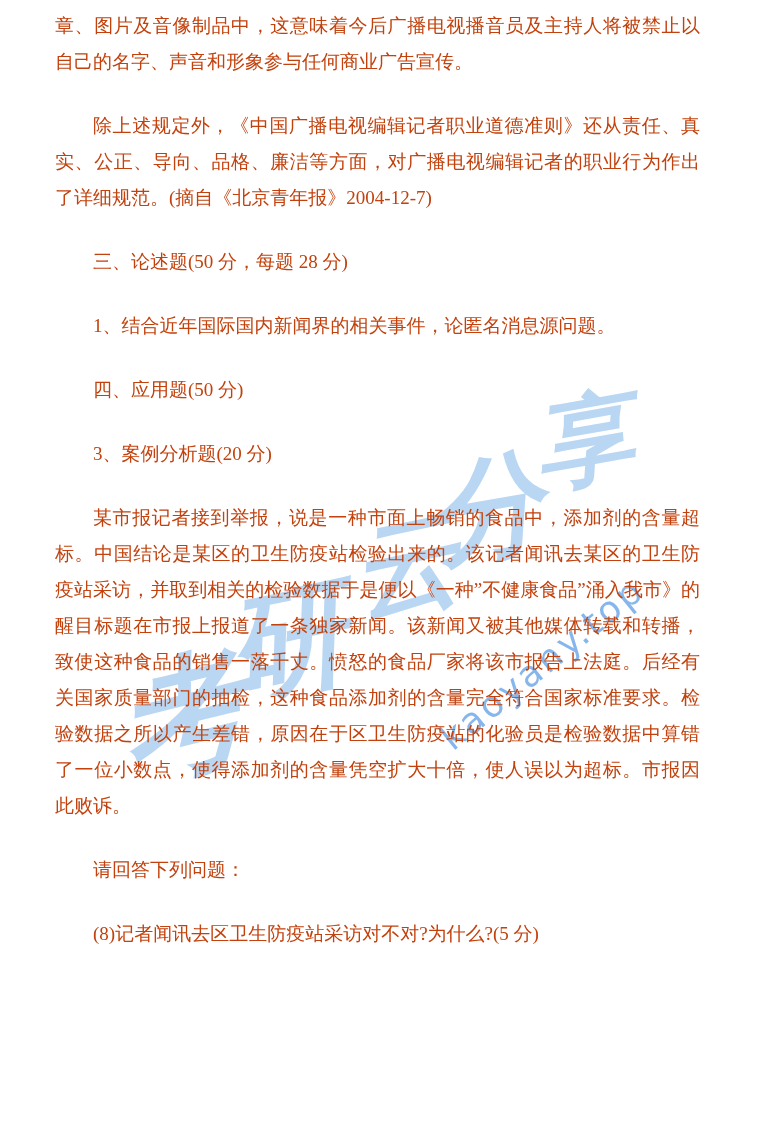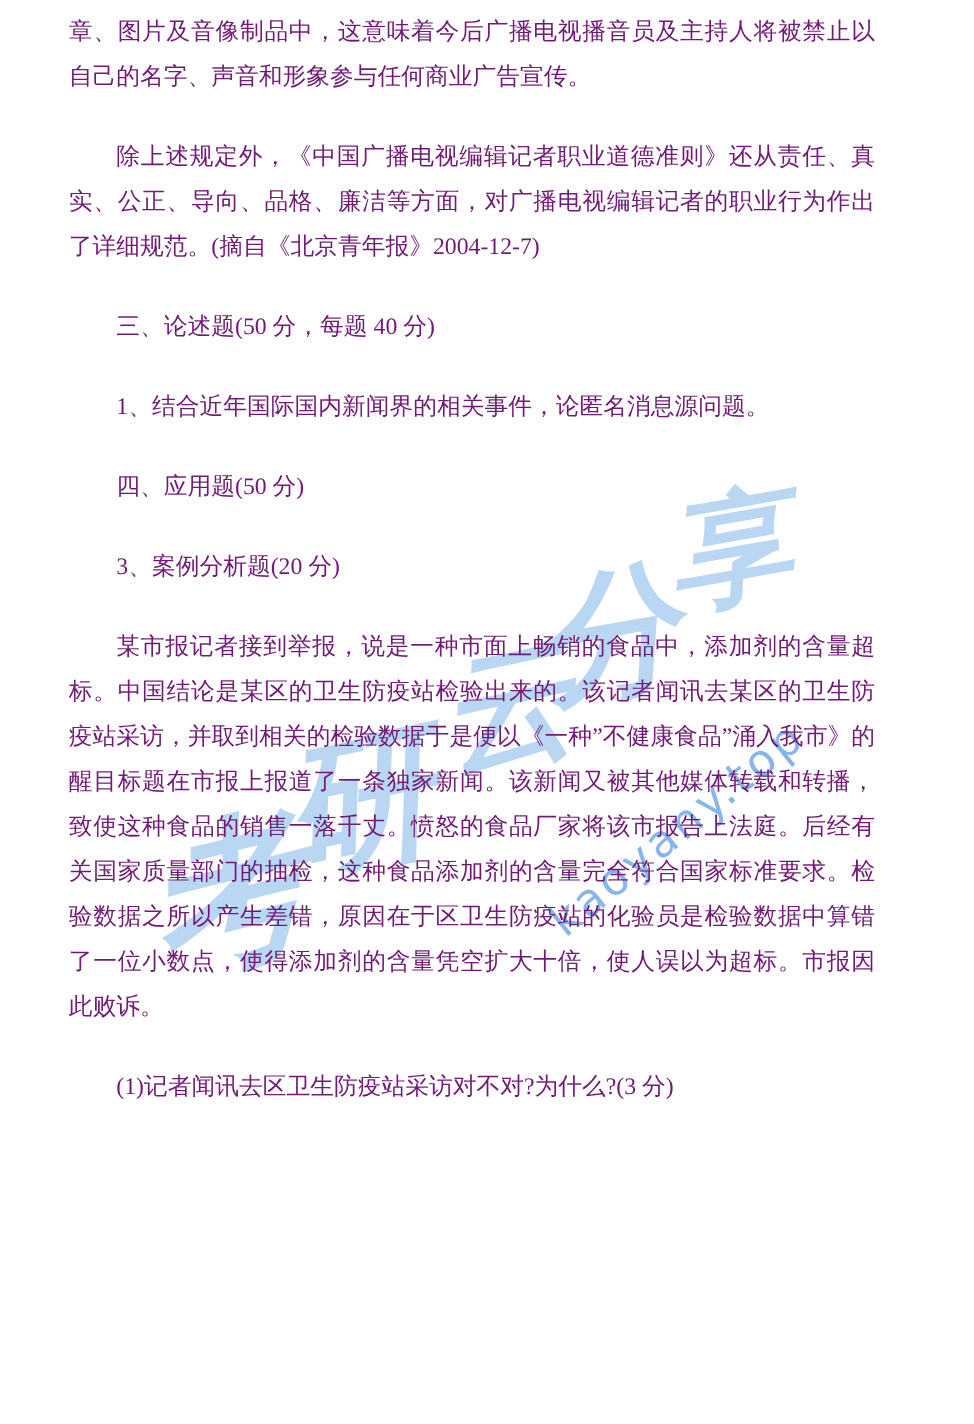--- a/index.html
+++ b/index.html
@@ -43,21 +43,21 @@
     transform: rotate(-39deg);
     transform-origin: left top;
     white-space: nowrap;
     user-select: none;
   }
   
   #doc {
     position: relative;
     z-index: 1;
     padding: 8px 79px 0 55px;
-    color: #701a75;
+    color: #c2410c;
     font-size: 19px;
     line-height: 36px;
   }
   #doc p {
     margin: 0 0 18px 0;
     text-align: justify;
     word-break: break-all;
   }
   #doc p.indent { text-indent: 2em; margin-top: 28px; }
   #doc p:last-child { margin-bottom: 0; }
@@ -72,21 +72,22 @@
     <span class="wm-char c1">研</span>
     <span class="wm-char c2">云</span>
     <span class="wm-char c3">分</span>
     <span class="wm-char c4">享</span>
     <span id="wm-site">kaoyany.top</span>
   </div>
 
   <div id="doc">
     <p class="continuation">章、图片及音像制品中，这意味着今后广播电视播音员及主持人将被禁止以自己的名字、声音和形象参与任何商业广告宣传。</p>
     <p class="indent">除上述规定外，《中国广播电视编辑记者职业道德准则》还从责任、真实、公正、导向、品格、廉洁等方面，对广播电视编辑记者的职业行为作出了详细规范。(摘自《北京青年报》2004-12-7)</p>
-    <p class="indent">三、论述题(50 分，每题 40 分)</p>
+    <p class="indent">三、论述题(50 分，每题 28 分)</p>
     <p class="indent">1、结合近年国际国内新闻界的相关事件，论匿名消息源问题。</p>
     <p class="indent">四、应用题(50 分)</p>
     <p class="indent">3、案例分析题(20 分)</p>
     <p class="indent">某市报记者接到举报，说是一种市面上畅销的食品中，添加剂的含量超标。中国结论是某区的卫生防疫站检验出来的。该记者闻讯去某区的卫生防疫站采访，并取到相关的检验数据于是便以《一种”不健康食品”涌入我市》的醒目标题在市报上报道了一条独家新闻。该新闻又被其他媒体转载和转播，致使这种食品的销售一落千丈。愤怒的食品厂家将该市报告上法庭。后经有关国家质量部门的抽检，这种食品添加剂的含量完全符合国家标准要求。检验数据之所以产生差错，原因在于区卫生防疫站的化验员是检验数据中算错了一位小数点，使得添加剂的含量凭空扩大十倍，使人误以为超标。市报因此败诉。</p>
-    <p class="indent">(1)记者闻讯去区卫生防疫站采访对不对?为什么?(3 分)</p>
+    <p class="indent">请回答下列问题：</p>
+    <p class="indent">(8)记者闻讯去区卫生防疫站采访对不对?为什么?(5 分)</p>
   </div>
 
 </div>
 
 </body></html>

